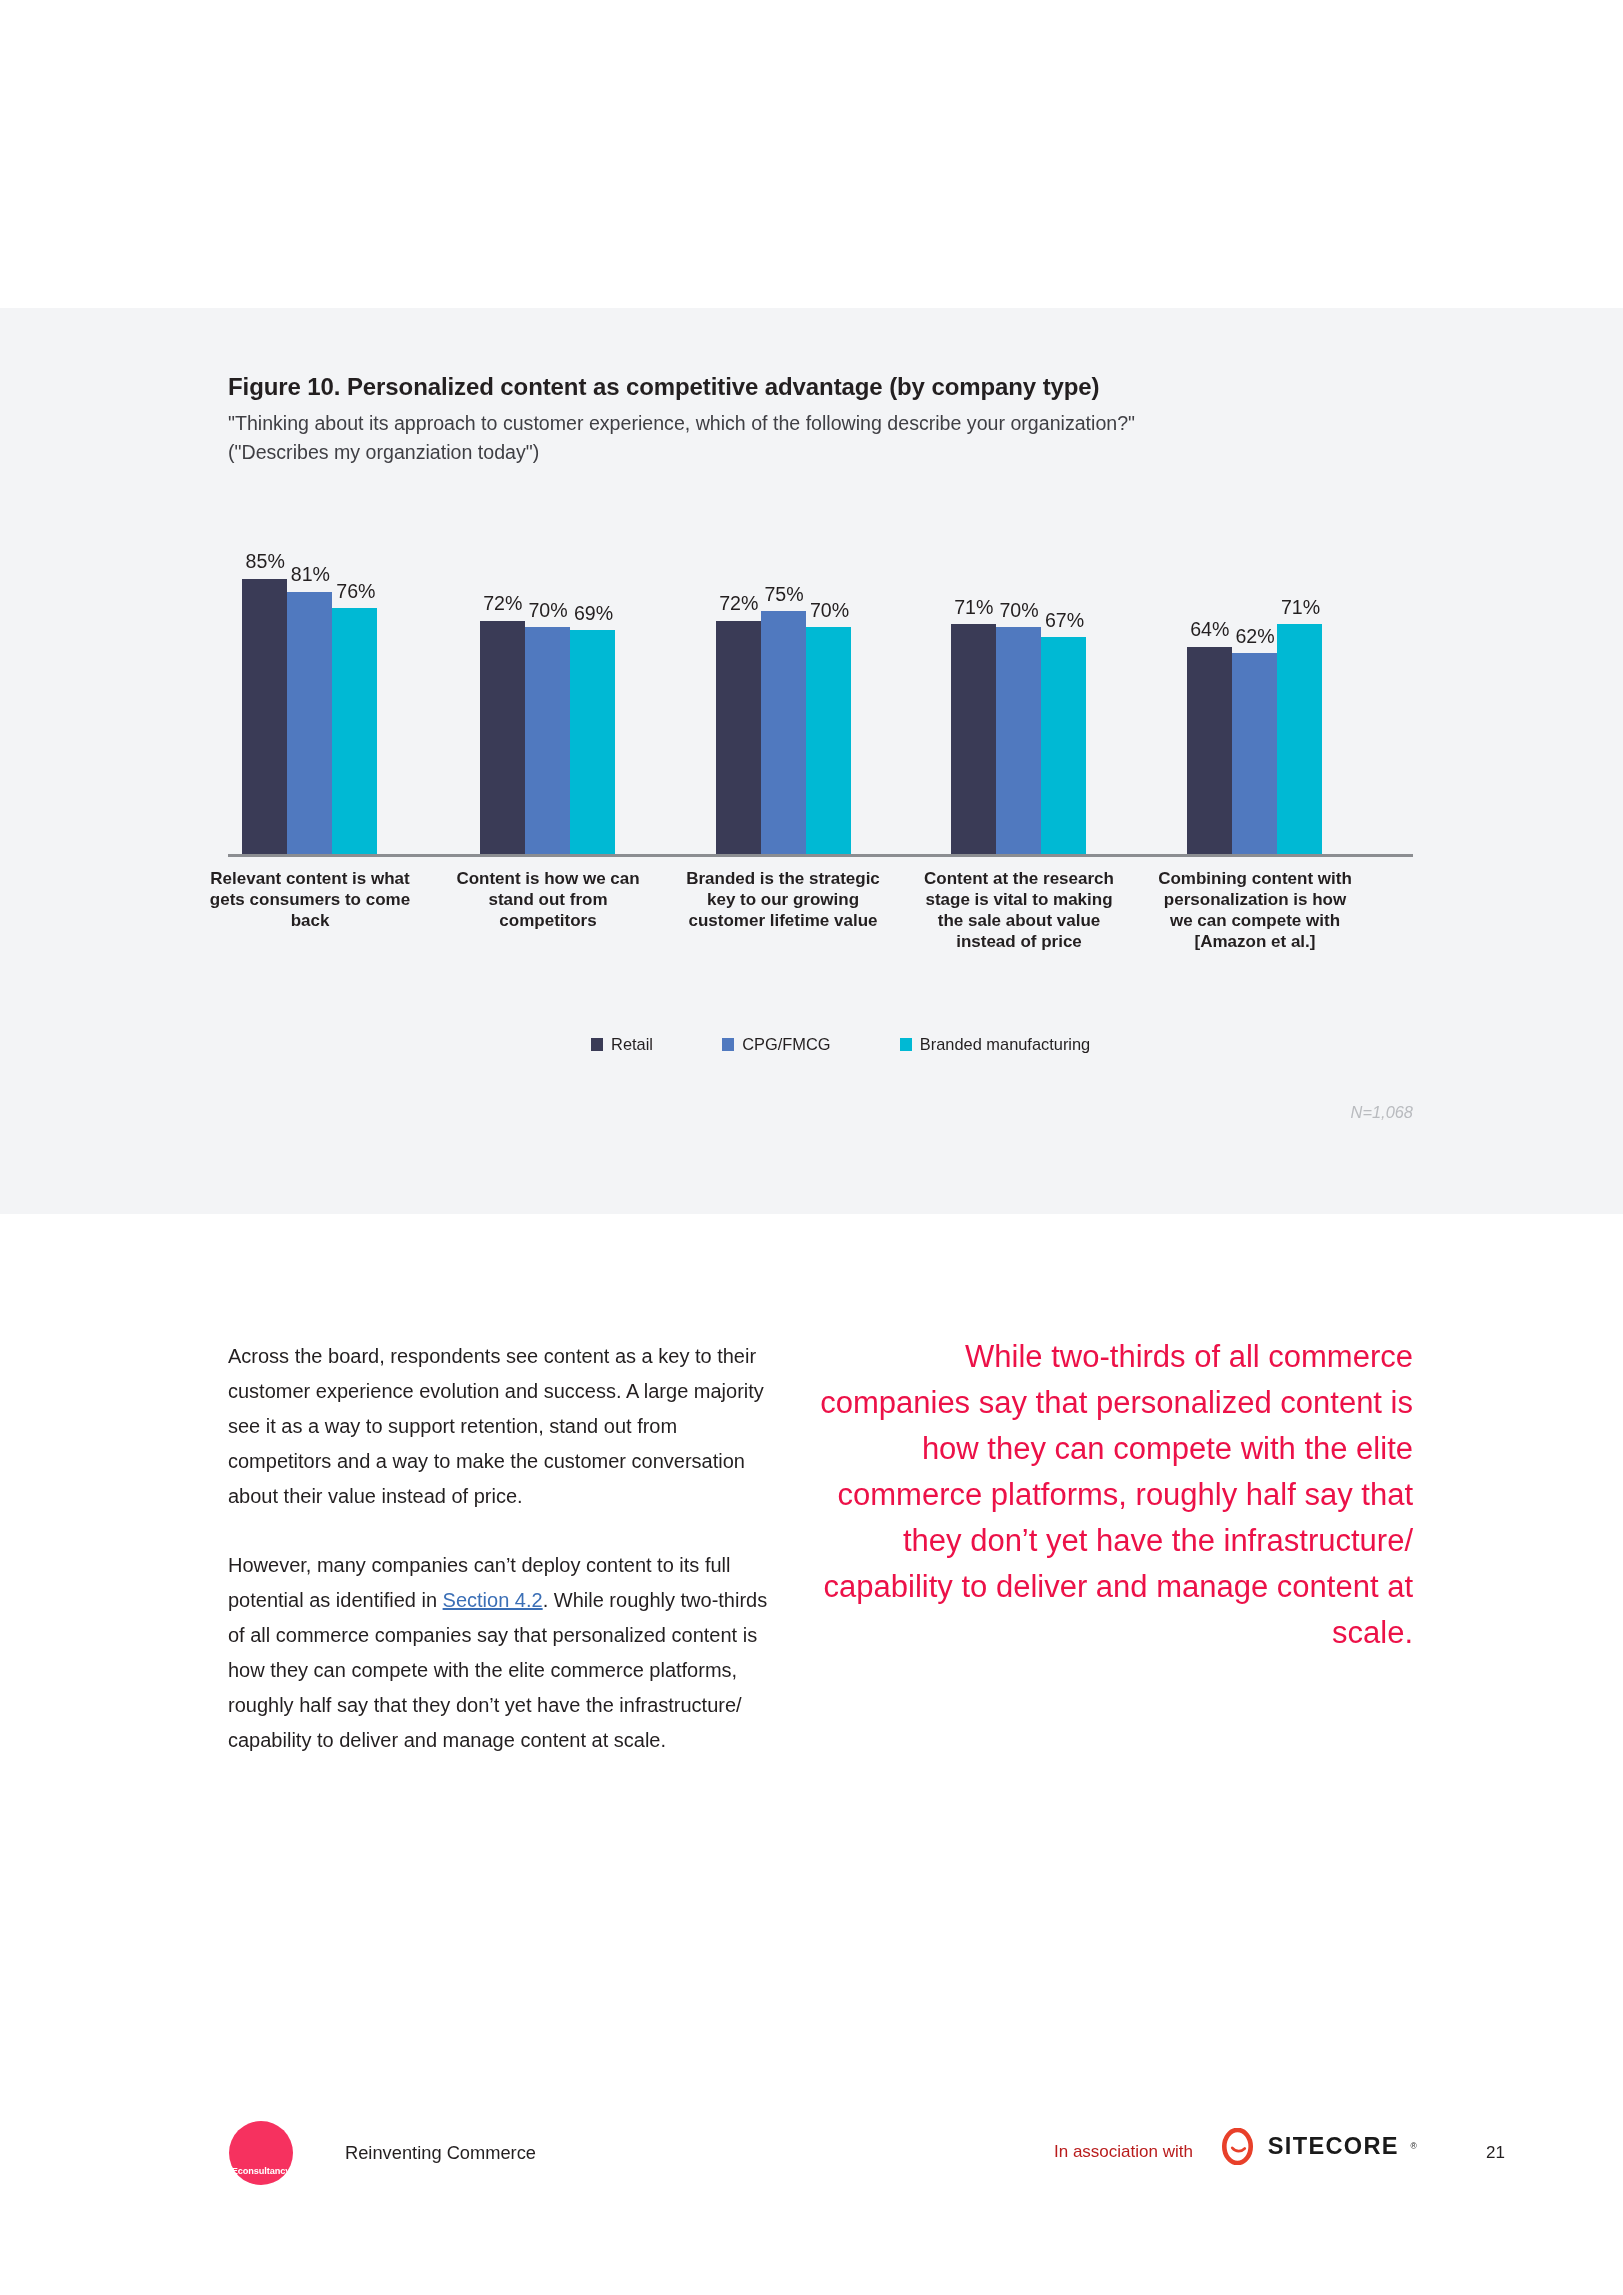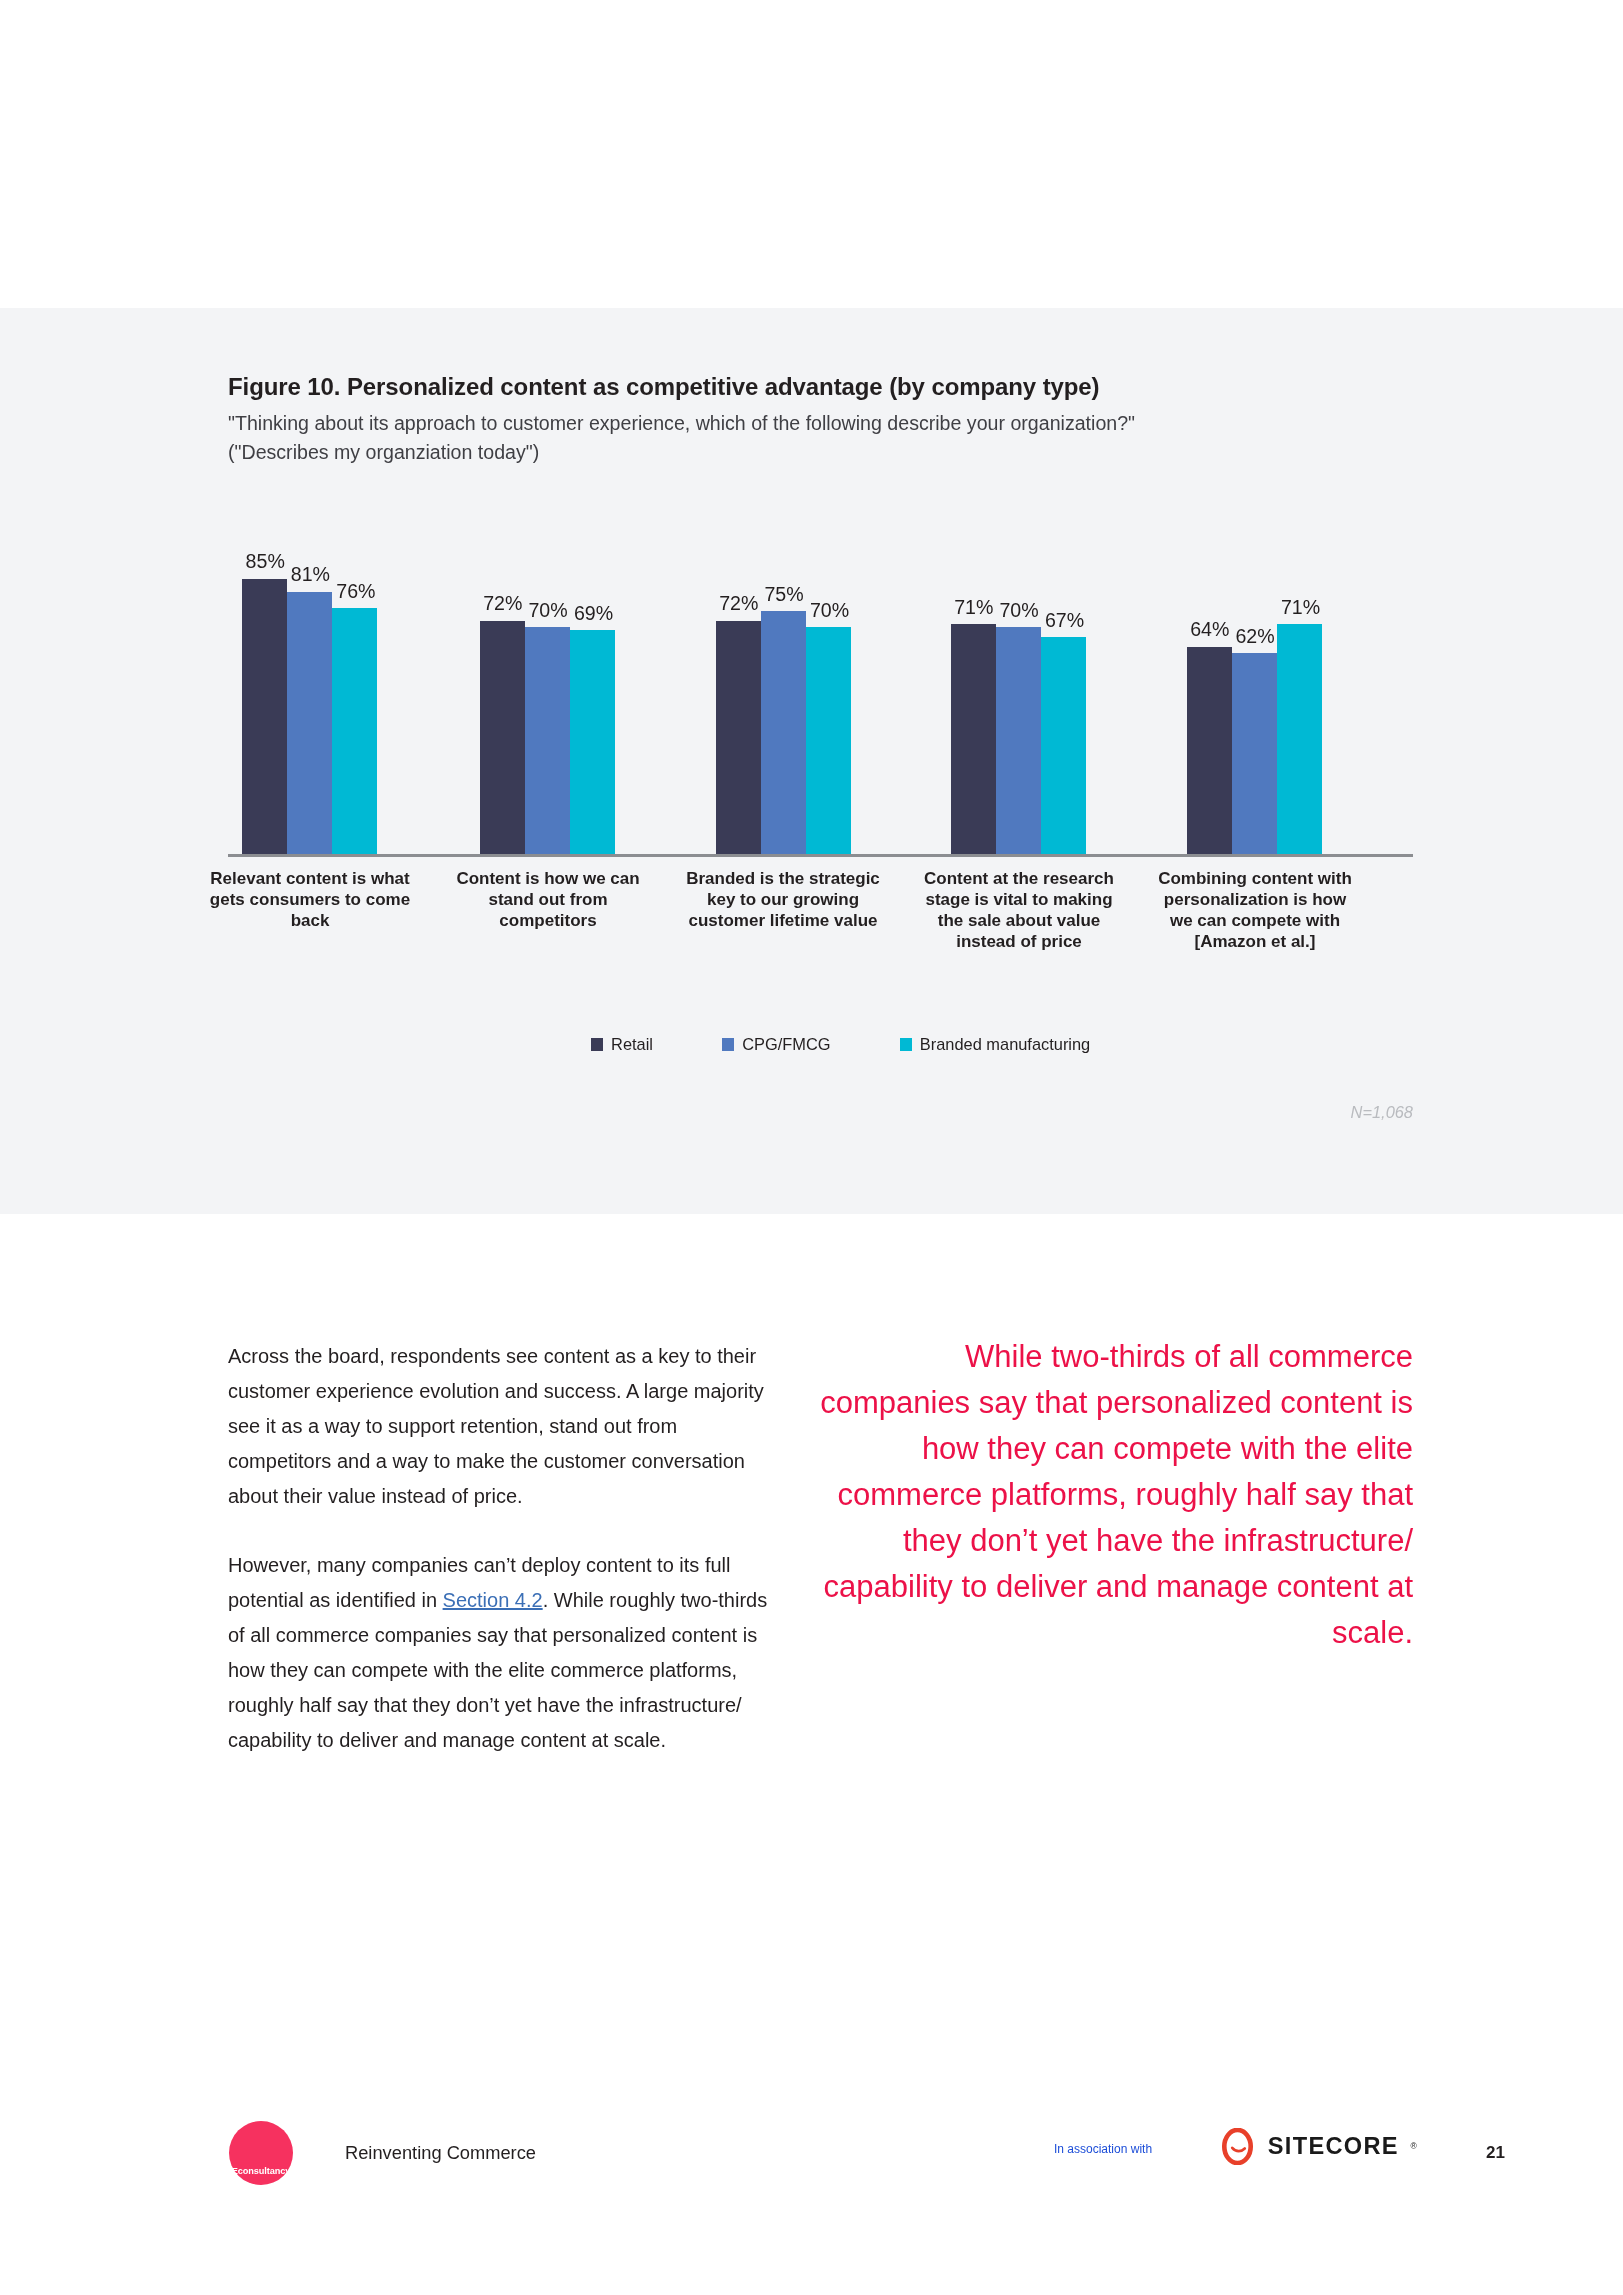--- a/index.html
+++ b/index.html
@@ -212,22 +212,22 @@
     position: absolute;
     left: 345px;
     top: 34px;
     font-size: 18.3px;
     color: #231f20;
   }
   .assoc {
     position: absolute;
     left: 1054px;
     top: 34px;
-    font-size: 12px;
-    color: #1d4ed8;
+    font-size: 17px;
+    color: #b91c1c;
   }
   .sitecore {
     position: absolute;
     left: 1219px;
     top: 19.6px;
     display: flex;
     align-items: center;
     gap: 11.8px;
   }
   .sitecore-mark {
@@ -244,21 +244,21 @@
   .sitecore-tm {
     font-size: 8.5px;
     vertical-align: super;
     color: #1a1a1a;
   }
   .page-num {
     position: absolute;
     left: 1486px;
     top: 35px;
     font-size: 17px;
-    font-weight: bold;
+    font-weight: normal;
     color: #231f20;
   }
 </style>
 </head>
 <body>
 
 <div class="figure-panel">
   <div class="figure-inner">
 
     <div class="fig-title">Figure 10. Personalized content as competitive advantage (by company type)</div>

